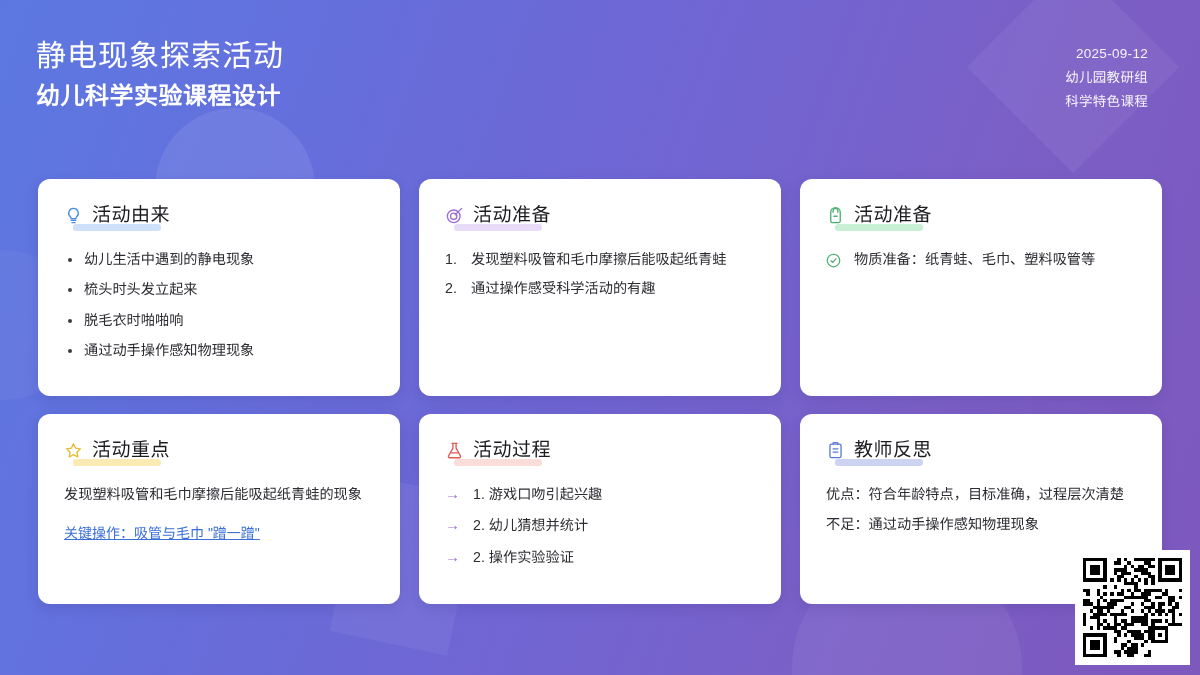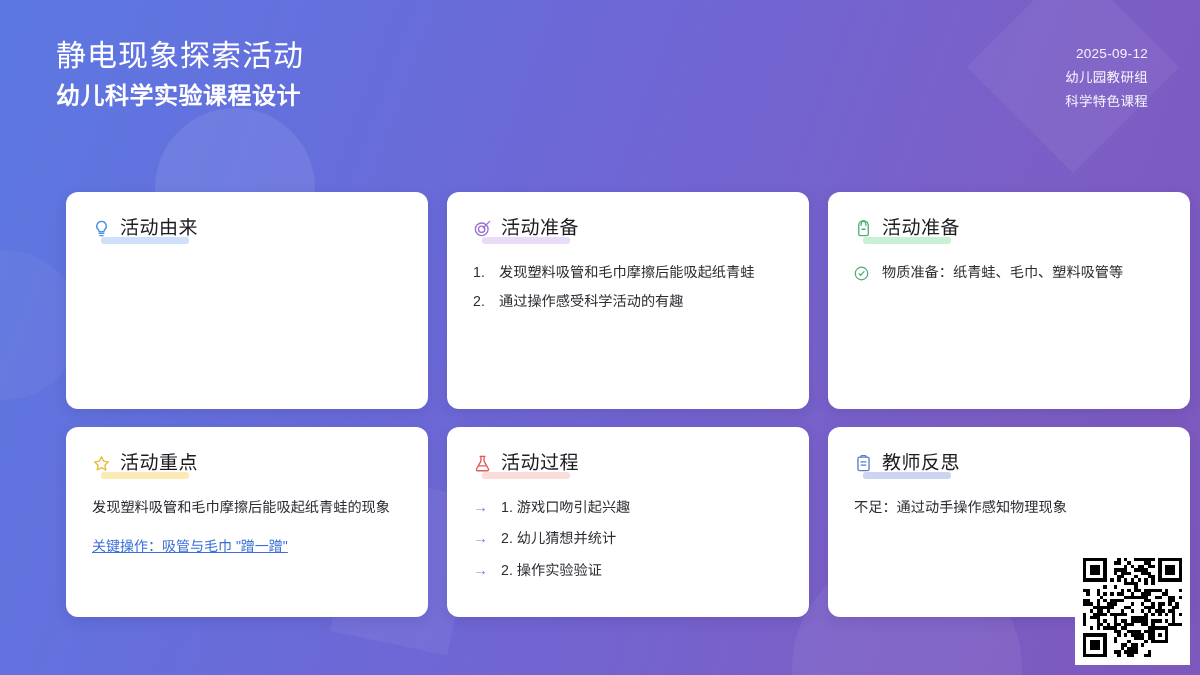--- a/index.html
+++ b/index.html
@@ -50,21 +50,21 @@
     width:150px; height:150px;
     border-radius:50%;
     background:rgba(255,255,255,0.04);
   }
 
   
   .header {
     position:absolute;
     left:0; top:0;
     width:100%; height:160px;
-    padding:38px 52px 0 56px;
+    padding:38px 52px 0 36px;
     display:flex;
     justify-content:space-between;
     align-items:flex-start;
     z-index:3;
     gap:16px;
   }
   .title-block { display:flex; flex-direction:column; gap:6px; }
   .slide-title {
     font-size:30px;
     font-weight:400;
@@ -89,29 +89,28 @@
   .meta-line {
     font-size:13.5px;
     color:rgba(255,255,255,0.93);
     line-height:1.55;
     letter-spacing:0.3px;
   }
 
   
   .grid {
     position:absolute;
-    left:38px; top:192px;
+    left:38px; top:179px;
     width:1012px;
     display:grid;
     grid-template-columns:repeat(3,362px);
     grid-template-rows:217px 190px;
     column-gap:19px;
     row-gap:18px;
     z-index:3;
-    margin-left:28px;
   }
 
   .card {
     background:#ffffff;
     border-radius:12px;
     padding:26px 26px 18px 26px;
     box-shadow:0 4px 14px rgba(40,25,90,0.13);
     overflow:hidden;
   }
 
@@ -260,20 +259,28 @@
       <div class="card-head">
         <span class="hl" style="background:#cfe0fa"></span>
         <span class="card-icon">
           <svg viewBox="0 0 24 24" width="19" height="19" fill="none" stroke="#4a90e2" stroke-width="1.7" stroke-linecap="round" stroke-linejoin="round">
             <path d="M9 18h6"></path>
               <path d="M10 21h4"></path>
             <path d="M12 3a6 6 0 0 0-4 10.5c.6.7 1 1.5 1 2.5h6c0-1 .4-1.8 1-2.5A6 6 0 0 0 12 3z"></path>
           </svg>
         </span>
         <span class="card-title">活动由来</span>
+      </div>
+      <div class="card-body">
+        <ul class="bullets">
+          <li>幼儿生活中遇到的静电现象</li>
+          <li>梳头时头发立起来</li>
+          <li>脱毛衣时啪啪响</li>
+          <li>通过动手操作感知物理现象</li>
+        </ul>
       </div>
     </div>
 
     <div class="card">
       <div class="card-head">
         <span class="hl" style="background:#e8dcf8"></span>
         <span class="card-icon">
           <svg viewBox="0 0 24 24" width="19" height="19" fill="none" stroke="#9b6fd4" stroke-width="1.7" stroke-linecap="round" stroke-linejoin="round">
             <circle cx="11" cy="13" r="8"></circle>
             <circle cx="11" cy="13" r="4"></circle>
@@ -370,20 +377,21 @@
           <svg viewBox="0 0 24 24" width="19" height="19" fill="none" stroke="#5a7bd4" stroke-width="1.7" stroke-linecap="round" stroke-linejoin="round">
             <rect x="5" y="4" width="14" height="17" rx="2"></rect>
             <path d="M9 4V2.8A.8.8 0 0 1 9.8 2h4.4a.8.8 0 0 1 .8.8V4"></path>
             <path d="M9 10h6"></path>
               <path d="M9 14h6"></path>
           </svg>
         </span>
         <span class="card-title">教师反思</span>
       </div>
       <div class="card-body">
+        <div class="para">优点：符合年龄特点，目标准确，过程层次清楚</div>
         <div class="para">不足：通过动手操作感知物理现象</div>
       </div>
     </div>
 
   </div>
 
   <div class="qr-wrap">
     <svg viewBox="0 0 29 29" shape-rendering="crispEdges">
       <rect width="29" height="29" fill="#ffffff"></rect>
       <g fill="#000000" id="qr-modules">

